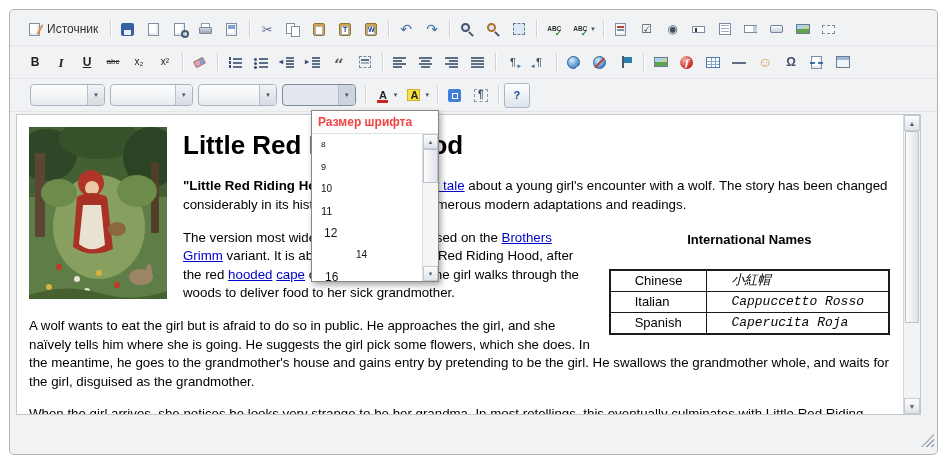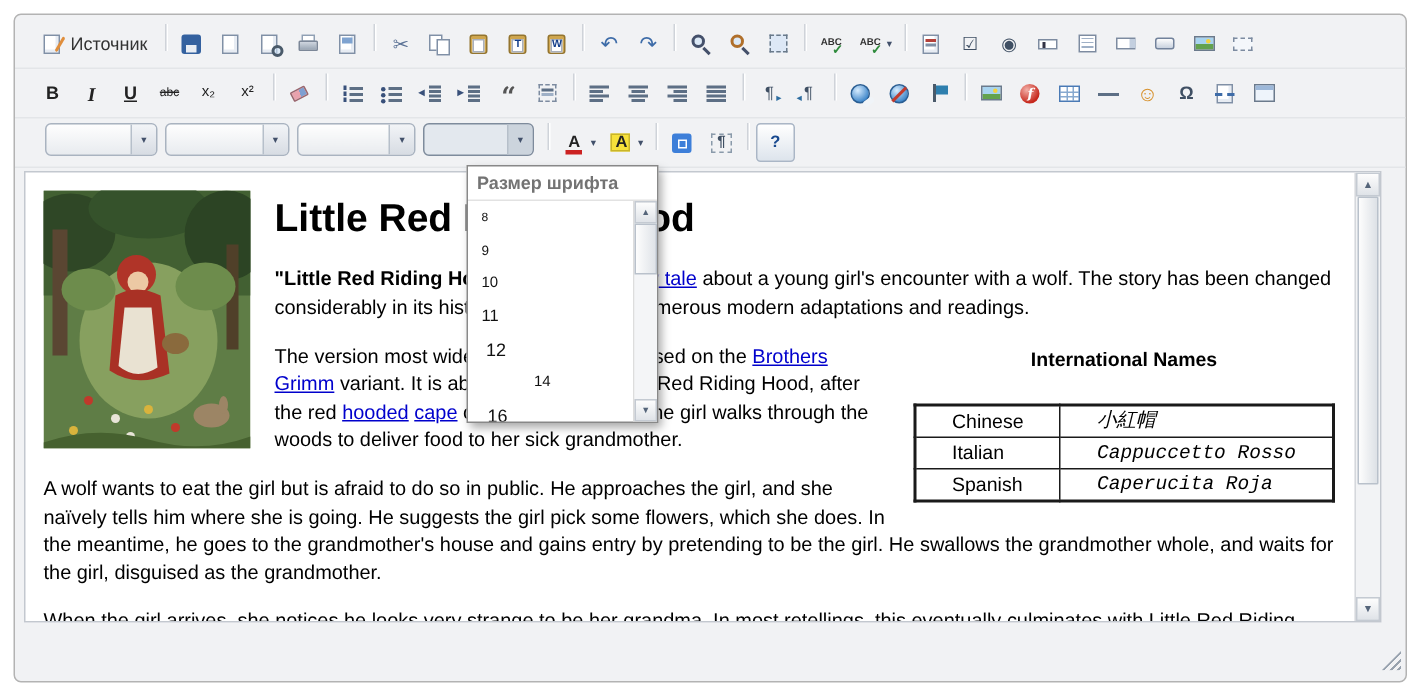--- a/index.html
+++ b/index.html
@@ -3,21 +3,21 @@
 <meta charset="utf-8">
 <style>
   html,body{margin:0;padding:0;background:#fff;}
   *{box-sizing:border-box;}
   body{font-family:"Liberation Sans",sans-serif;}
   .stage{position:relative;width:948px;height:465px;background:#fff;overflow:hidden;}
   .editor{position:absolute;left:9px;top:9px;width:929px;height:446px;border:1px solid #b3b3b3;border-radius:5px;background:#f1f2f4;overflow:visible;}
 
   
   .toolbars{padding-top:3px;}
-  .tb-row{display:flex;padding:3px 6px 3px 12px;height:33px;border-bottom:1px solid #e3e5e8;}
+  .tb-row{display:flex;align-items:center;padding:3px 6px 3px 12px;height:33px;border-bottom:1px solid #e3e5e8;}
   .tb-btn{display:inline-flex;align-items:center;padding:3px;margin:0 1px;border-radius:2px;cursor:pointer;text-decoration:none;color:#333;}
   .tb-btn .lbl{font-size:12px;color:#333;margin:0 4px 0 3px;white-space:nowrap;}
   .tb-arrow{font-size:7px;color:#42506a;margin-left:2px;}
   .tb-sep{width:1px;height:18px;background:#cfd3d9;box-shadow:1px 0 0 #fff;margin:0 4px;flex:0 0 1px;}
   .tb-btn[data-name="about-button"]{border:1px solid #aab6c6;background:linear-gradient(#fff,#dde4ec);border-radius:3px;}
 
   
   .ic{width:18px;height:17px;display:inline-flex;align-items:center;justify-content:center;position:relative;font-weight:bold;color:#47617f;font-size:11px;line-height:1;}
   .ic::before,.ic::after{content:"";position:absolute;box-sizing:border-box;}
   .ic .g{position:relative;z-index:2;}
@@ -110,21 +110,21 @@
   .combo:nth-of-type(1) .combo-label{min-width:56px;}
   .combo:nth-of-type(2) .combo-label{min-width:50px;}
   .combo:nth-of-type(3) .combo-label{min-width:38px;}
   .combo:nth-of-type(4) .combo-label{min-width:26px;}
   .combo-arrow{width:17px;display:flex;align-items:center;justify-content:center;border-left:1px solid #b6bfca;background:linear-gradient(#f2f4f7,#d7dce3);font-size:7px;color:#42506a;}
   .combo.open{border-color:#7e8b9c;background:#e3e8ee;}
   .combo.open .combo-arrow{background:#ccd4dd;}
 
   
   .panel{position:absolute;left:301px;top:100px;width:128px;background:#fff;border:1px solid #888;box-shadow:2px 3px 6px rgba(0,0,0,.35);z-index:40;}
-  .panel-title{font-weight:bold;font-size:12px;color:#737373;padding:4px 6px;border-bottom:1px solid #e2e2e2;white-space:nowrap;overflow:hidden;}
+  .panel-title{font-weight:bold;font-size:12px;color:#ef4444;padding:4px 6px;border-bottom:1px solid #e2e2e2;white-space:nowrap;overflow:hidden;}
   .panel-body{position:relative;height:147px;overflow:hidden;}
   .panel-list{position:absolute;left:0;top:0;right:16px;bottom:0;}
   .size-item{height:22px;line-height:22px;padding:0 9px;color:#111;cursor:pointer;}
   .panel-scroll{position:absolute;top:0;right:0;bottom:0;width:16px;background:#f2f2f2;border-left:1px solid #ddd;display:flex;flex-direction:column;}
   .psb-btn{height:15px;background:linear-gradient(#fdfdfd,#dfe3e8);border:1px solid #c4cad2;font-size:6px;display:flex;align-items:center;justify-content:center;color:#55657a;cursor:pointer;}
   .psb-track{flex:1;position:relative;background:#f4f5f7;}
   .psb-thumb{position:absolute;top:0;left:0;right:0;height:34px;background:linear-gradient(90deg,#fdfdfd,#dfe3e8);border:1px solid #b9c1cb;cursor:pointer;}
 
   
   .content-wrap{position:relative;margin:2px 16px 0 6px;height:301px;background:#fff;border:1px solid #c3c8cf;overflow:hidden;}

